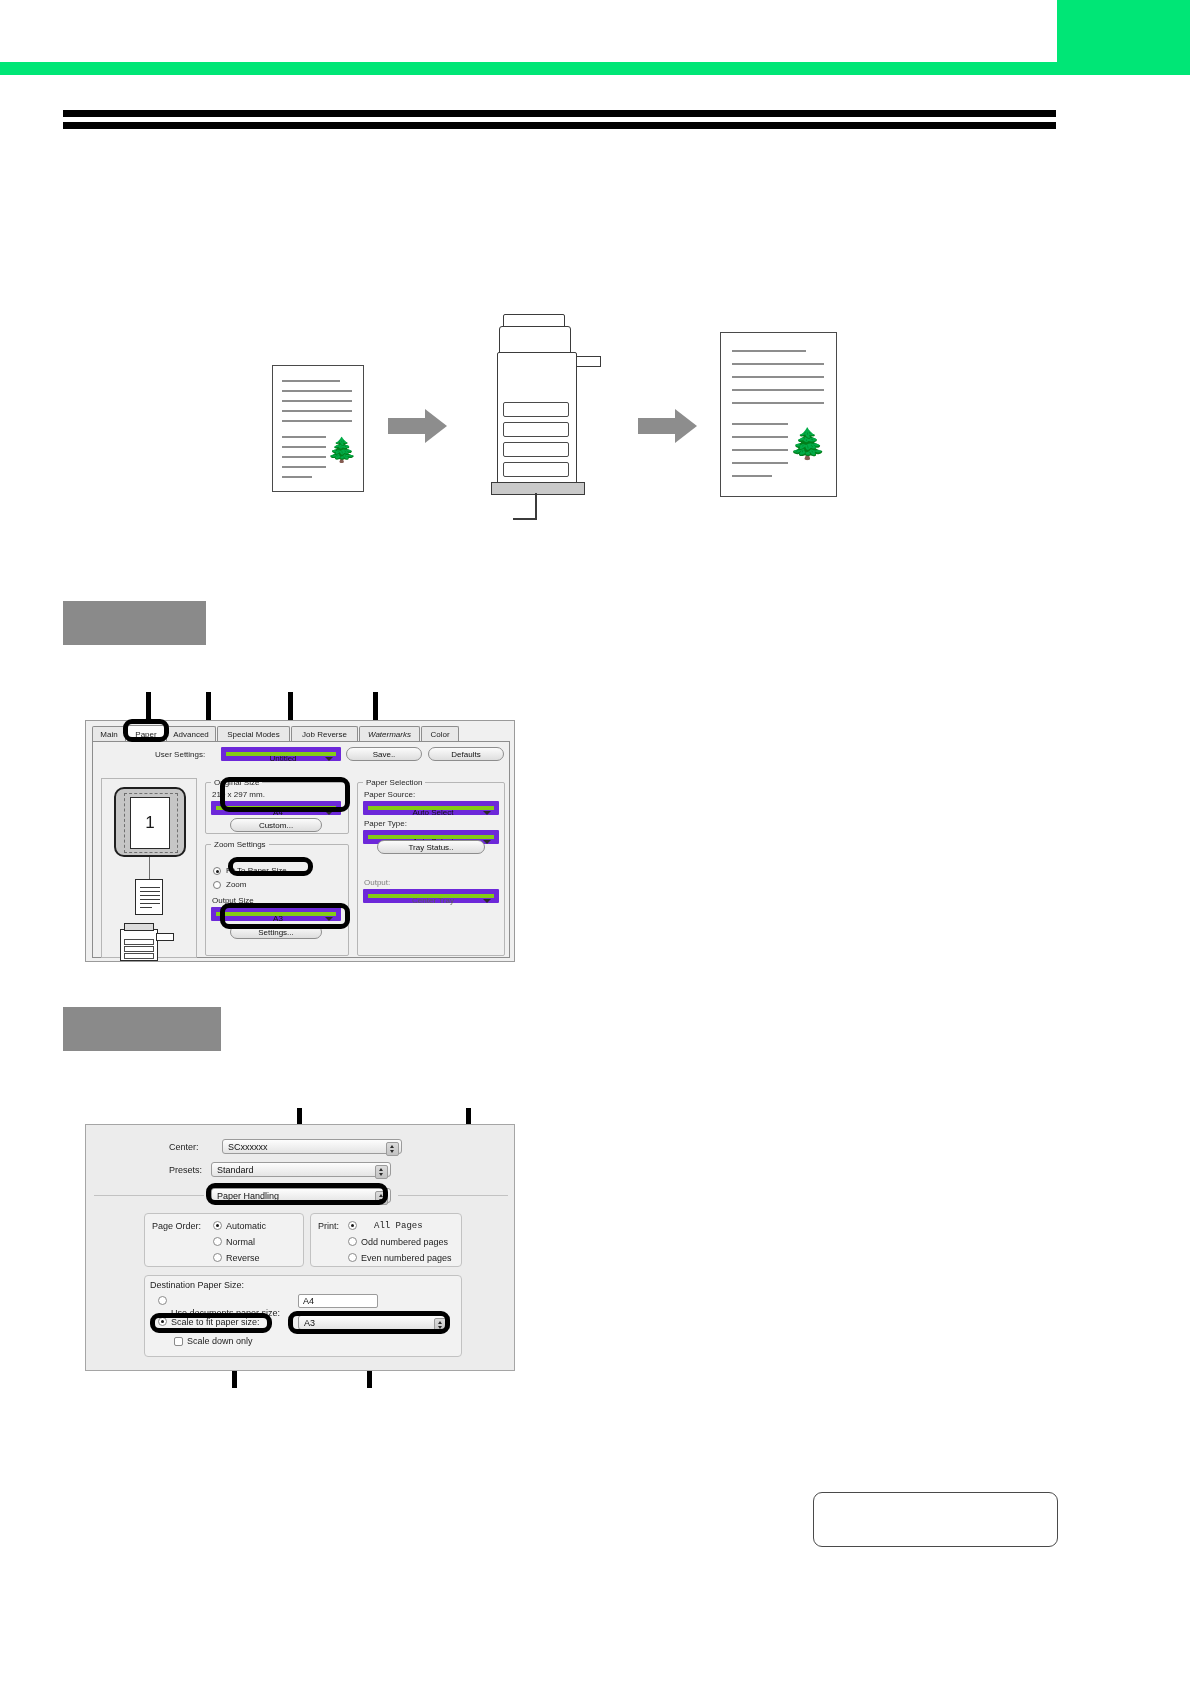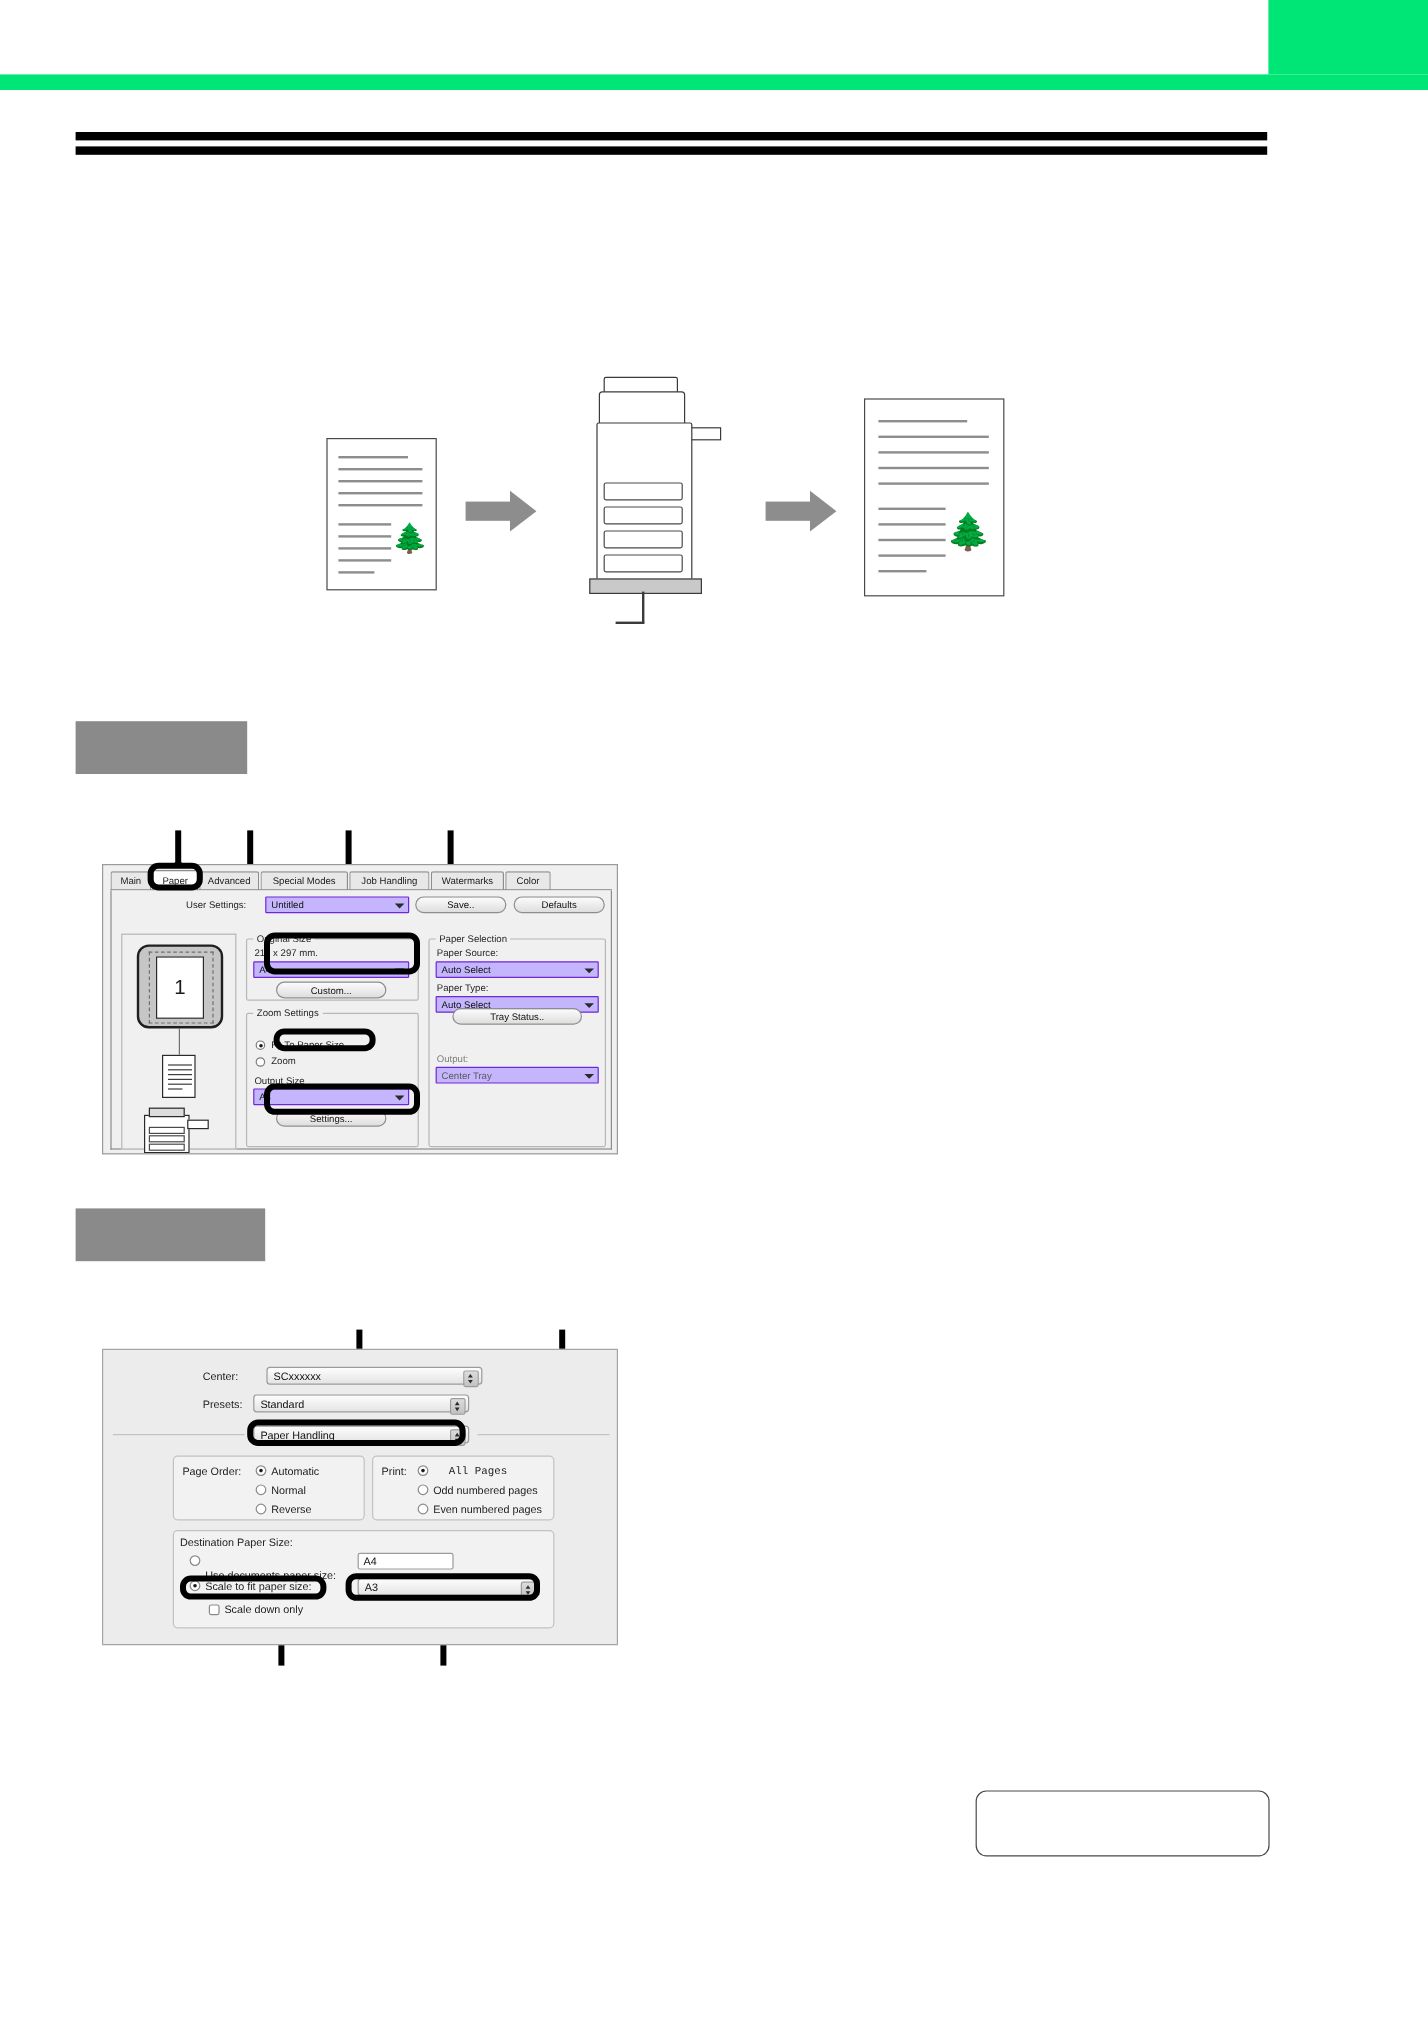--- a/index.html
+++ b/index.html
@@ -86,23 +86,23 @@
     box-sizing:border-box;border-radius:2px 2px 0 0;
   }
   .win-tab.sel{background:#fdfdfd;top:0;height:18px;line-height:18px;}
   .win-tabline{position:absolute;left:6px;top:20px;width:418px;height:1px;background:#8d8d8d;}
   .win-pane{
     position:absolute;left:6px;top:21px;width:418px;height:216px;
     background:#f0f0f0;border:1px solid #8d8d8d;border-top:none;box-sizing:border-box;
   }
   .wlabel{position:absolute;font-size:8px;color:#262626;white-space:nowrap;}
   .wcombo{
-    position:absolute;height:14px;background:#c4b5fd;
-    border:1px solid #6d28d9;border-radius:1px;
-    font-size:8px;line-height:13px;color:#111;padding-left:4px;box-sizing:border-box;
+    position:absolute;height:14px;background:#84cc16;
+    border:5px solid #6d28d9;border-radius:1px;
+    font-size:8px;line-height:13px;color:#111;padding-left:4px;box-sizing:border-box;text-align:center;
   }
   .wcombo .car{
     position:absolute;right:3px;top:5px;width:0;height:0;
     border-left:4px solid transparent;border-right:4px solid transparent;
     border-top:4px solid #2a2a2a;
   }
   .wbtn{
     position:absolute;height:14px;background:linear-gradient(#fbfbfb,#dedede);
     border:1px solid #8d8d8d;border-radius:7px;
     font-size:8px;line-height:13px;color:#111;text-align:center;box-sizing:border-box;
@@ -280,22 +280,22 @@
 <div class="lead" style="left:345px;top:914px;width:33px;height:5px;"></div>
 <div class="lead-dot" style="left:341px;top:912px;"></div>
 
 <div class="win-dlg">
 
   <div class="win-tabstrip">
     <div class="win-tab" style="left:0px;width:34px;">Main</div>
     <div class="win-tab sel" style="left:35px;width:38px;">Paper</div>
     <div class="win-tab" style="left:74px;width:50px;">Advanced</div>
     <div class="win-tab" style="left:125px;width:73px;">Special Modes</div>
-    <div class="win-tab" style="left:199px;width:67px;">Job Handling</div>
-    <div class="win-tab" style="left:267px;width:61px;">Watermarks</div>
+    <div class="win-tab" style="left:199px;width:67px;">Job Reverse</div>
+    <div class="win-tab" style="left:267px;width:61px;font-style:italic;">Watermarks</div>
     <div class="win-tab" style="left:329px;width:38px;">Color</div>
   </div>
   <div class="win-tabline"></div>
 
   <div class="win-pane">
 
     <div class="wlabel" style="left:62px;top:8px;text-align:center;">User Settings:</div>
     <div class="wcombo" style="left:128px;top:5px;width:120px;">Untitled<span class="car"></span></div>
     <div class="wbtn" style="left:253px;top:5px;width:76px;">Save..</div>
     <div class="wbtn" style="left:335px;top:5px;width:76px;">Defaults</div>

